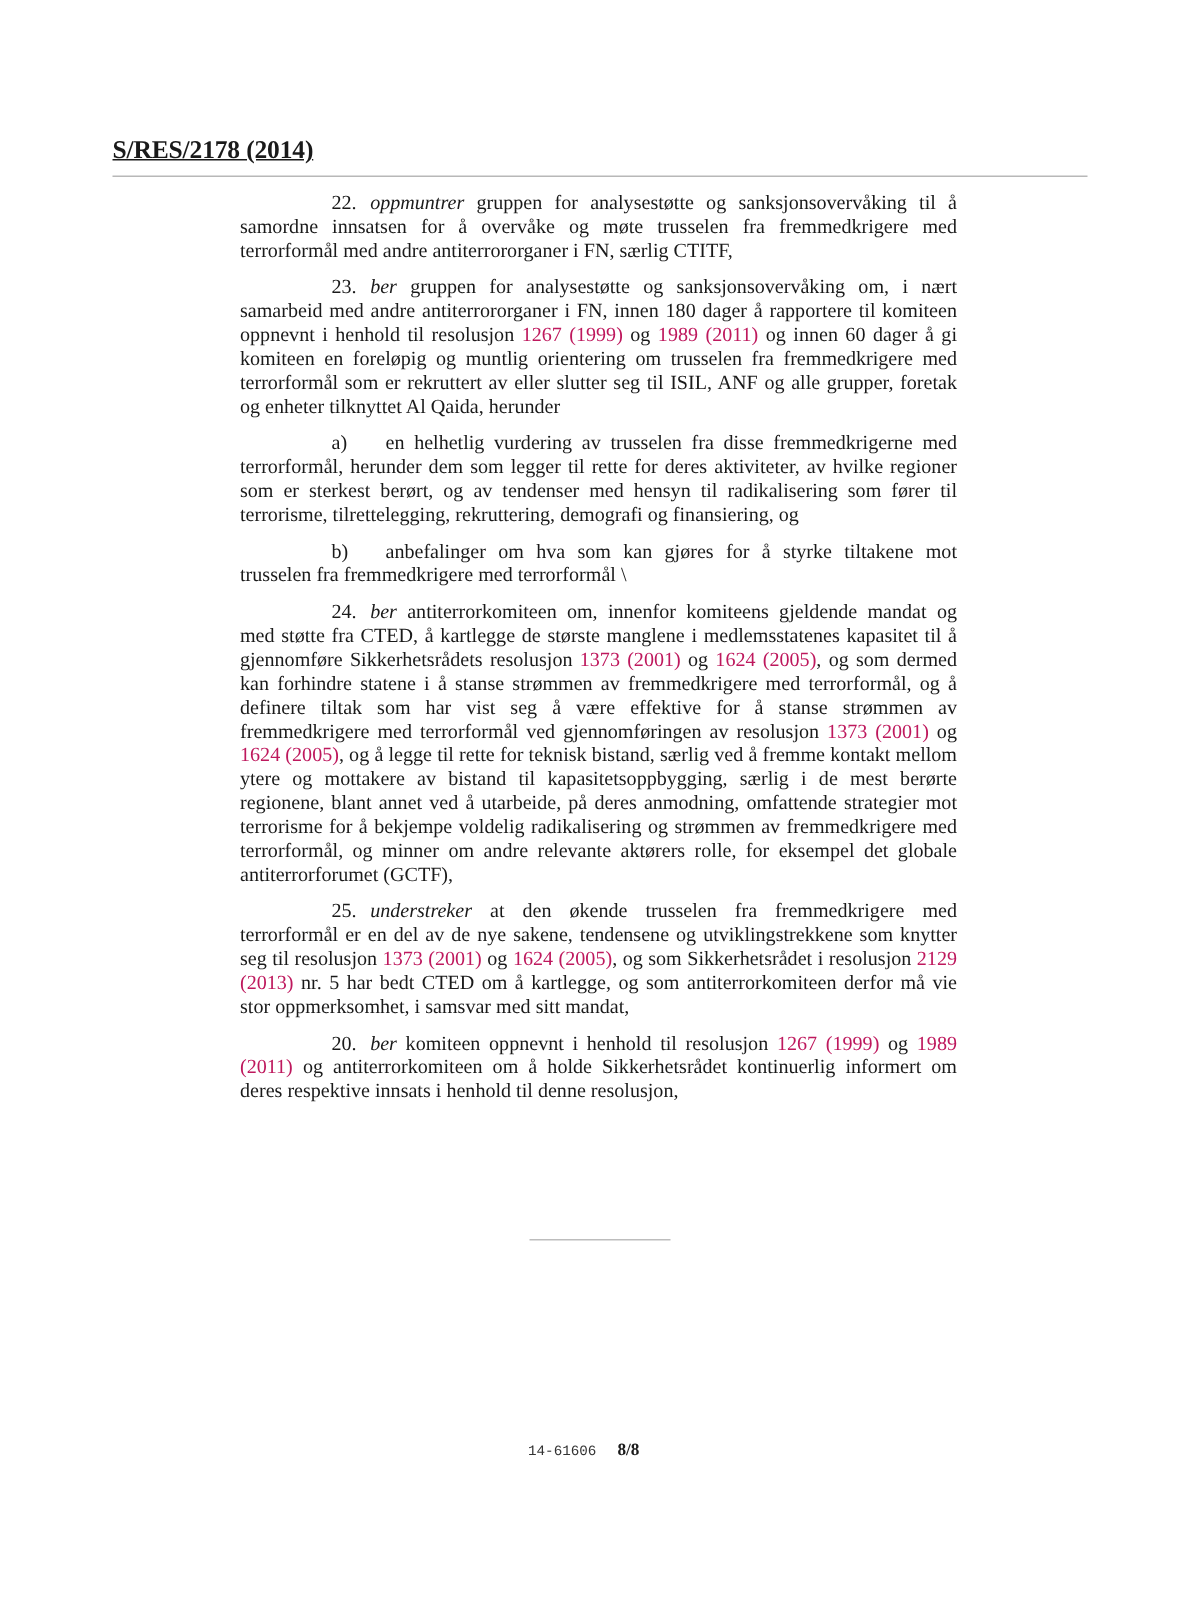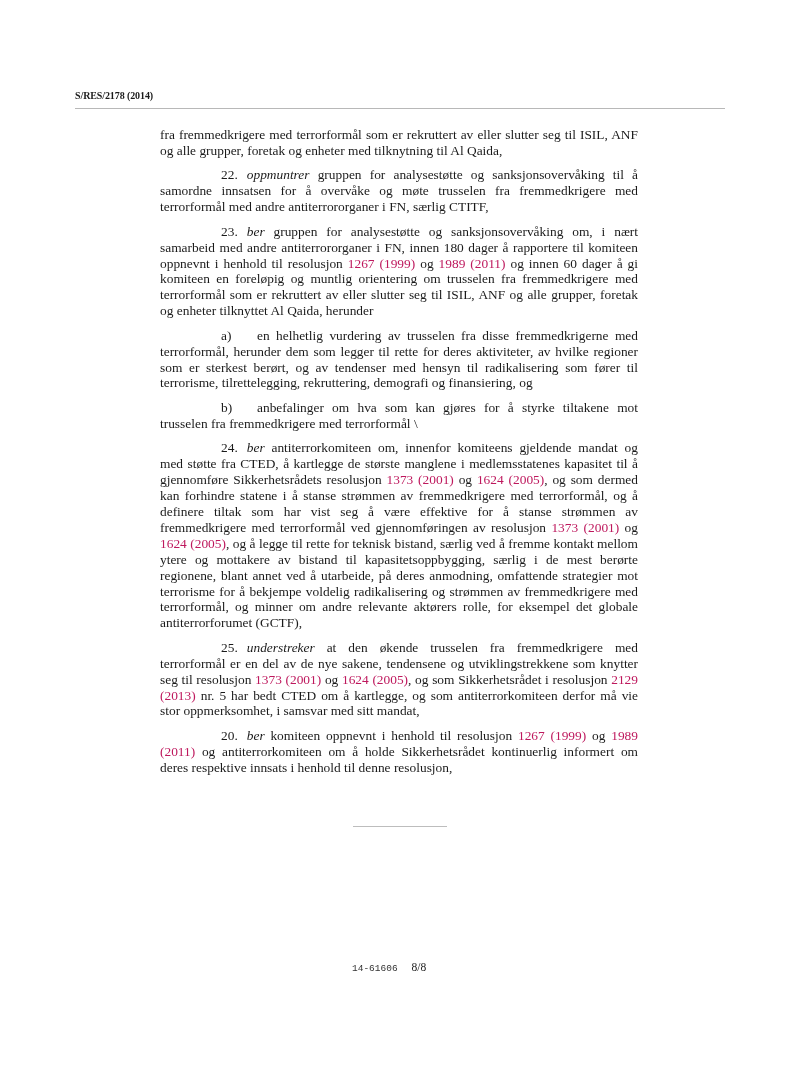--- a/index.html
+++ b/index.html
@@ -16,24 +16,25 @@
       color: #1a1a1a;
     }
     .header {
       position: absolute;
       left: 75px;
       top: 90px;
       width: 650px;
     }
     .header-title {
       font-weight: bold;
-      font-size: 10px;
+      font-size: 17px;
       letter-spacing: -0.1px;
       display: block;
       padding-bottom: 7px;
+      text-decoration: underline;
     }
     .header-rule {
       height: 1px;
       background: #b8b8b8;
       border: none;
       margin: 0;
     }
     .body-text {
       position: absolute;
       left: 160px;
@@ -83,33 +84,32 @@
       white-space: nowrap;
     }
     .footer-code {
       font-size: 9.5px;
       color: #333;
       margin-right: 10px;
       font-family: Liberation Mono, monospace;
     }
     .footer-page {
       font-size: 11.5px;
-      font-weight: normal;
+      font-weight: bold;
     }
   </style>
 </head>
 <body>
 
 <div class="header">
   <span class="header-title">S/RES/2178 (2014)</span>
   <div class="header-rule"></div>
 </div>
 
 <div class="body-text" id="body-text">
-    <p class="para"><span>fra fremmedkrigere med terrorformål som er rekruttert av eller slutter seg til ISIL, ANF og alle grupper, foretak og enheter med tilknytning til Al Qaida,</span></p>
     <p class="para"><span class="num"><span class="num-label">22.</span></span><span class="verb">oppmuntrer</span><span> gruppen for analysestøtte og sanksjonsovervåking til å samordne innsatsen for å overvåke og møte trusselen fra fremmedkrigere med terrorformål med andre antiterrororganer i FN, særlig CTITF,</span></p>
     <p class="para"><span class="num"><span class="num-label">23.</span></span><span class="verb">ber</span><span> gruppen for analysestøtte og sanksjonsovervåking om, i nært samarbeid med andre antiterrororganer i FN, innen 180 dager å rapportere til komiteen oppnevnt i henhold til resolusjon </span><a class="ref">1267 (1999)</a><span> og </span><a class="ref">1989 (2011)</a><span> og innen 60 dager å gi komiteen en foreløpig og muntlig orientering om trusselen fra fremmedkrigere med terrorformål som er rekruttert av eller slutter seg til ISIL, ANF og alle grupper, foretak og enheter tilknyttet Al Qaida, herunder</span></p>
     <p class="para sub"><span class="num"><span class="num-label">a)</span></span><span>en helhetlig vurdering av trusselen fra disse fremmedkrigerne med terrorformål, herunder dem som legger til rette for deres aktiviteter, av hvilke regioner som er sterkest berørt, og av tendenser med hensyn til radikalisering som fører til terrorisme, tilrettelegging, rekruttering, demografi og finansiering, og</span></p>
     <p class="para sub"><span class="num"><span class="num-label">b)</span></span><span>anbefalinger om hva som kan gjøres for å styrke tiltakene mot trusselen fra fremmedkrigere med terrorformål \</span></p>
     <p class="para"><span class="num"><span class="num-label">24.</span></span><span class="verb">ber</span><span> antiterrorkomiteen om, innenfor komiteens gjeldende mandat og med støtte fra CTED, å kartlegge de største manglene i medlemsstatenes kapasitet til å gjennomføre Sikkerhetsrådets resolusjon </span><a class="ref">1373 (2001)</a><span> og </span><a class="ref">1624 (2005)</a><span>, og som dermed kan forhindre statene i å stanse strømmen av fremmedkrigere med terrorformål, og å definere tiltak som har vist seg å være effektive for å stanse strømmen av fremmedkrigere med terrorformål ved gjennomføringen av resolusjon </span><a class="ref">1373 (2001)</a><span> og </span><a class="ref">1624 (2005)</a><span>, og å legge til rette for teknisk bistand, særlig ved å fremme kontakt mellom ytere og mottakere av bistand til kapasitetsoppbygging, særlig i de mest berørte regionene, blant annet ved å utarbeide, på deres anmodning, omfattende strategier mot terrorisme for å bekjempe voldelig radikalisering og strømmen av fremmedkrigere med terrorformål, og minner om andre relevante aktørers rolle, for eksempel det globale antiterrorforumet (GCTF),</span></p>
     <p class="para"><span class="num"><span class="num-label">25.</span></span><span class="verb">understreker</span><span> at den økende trusselen fra fremmedkrigere med terrorformål er en del av de nye sakene, tendensene og utviklingstrekkene som knytter seg til resolusjon </span><a class="ref">1373 (2001)</a><span> og </span><a class="ref">1624 (2005)</a><span>, og som Sikkerhetsrådet i resolusjon </span><a class="ref">2129 (2013)</a><span> nr. 5 har bedt CTED om å kartlegge, og som antiterrorkomiteen derfor må vie stor oppmerksomhet, i samsvar med sitt mandat,</span></p>
     <p class="para"><span class="num"><span class="num-label">20.</span></span><span class="verb">ber</span><span> komiteen oppnevnt i henhold til resolusjon </span><a class="ref">1267 (1999)</a><span> og </span><a class="ref">1989 (2011)</a><span> og antiterrorkomiteen om å holde Sikkerhetsrådet kontinuerlig informert om deres respektive innsats i henhold til denne resolusjon,</span></p>
   </div>
 
 <div class="end-rule"></div>

